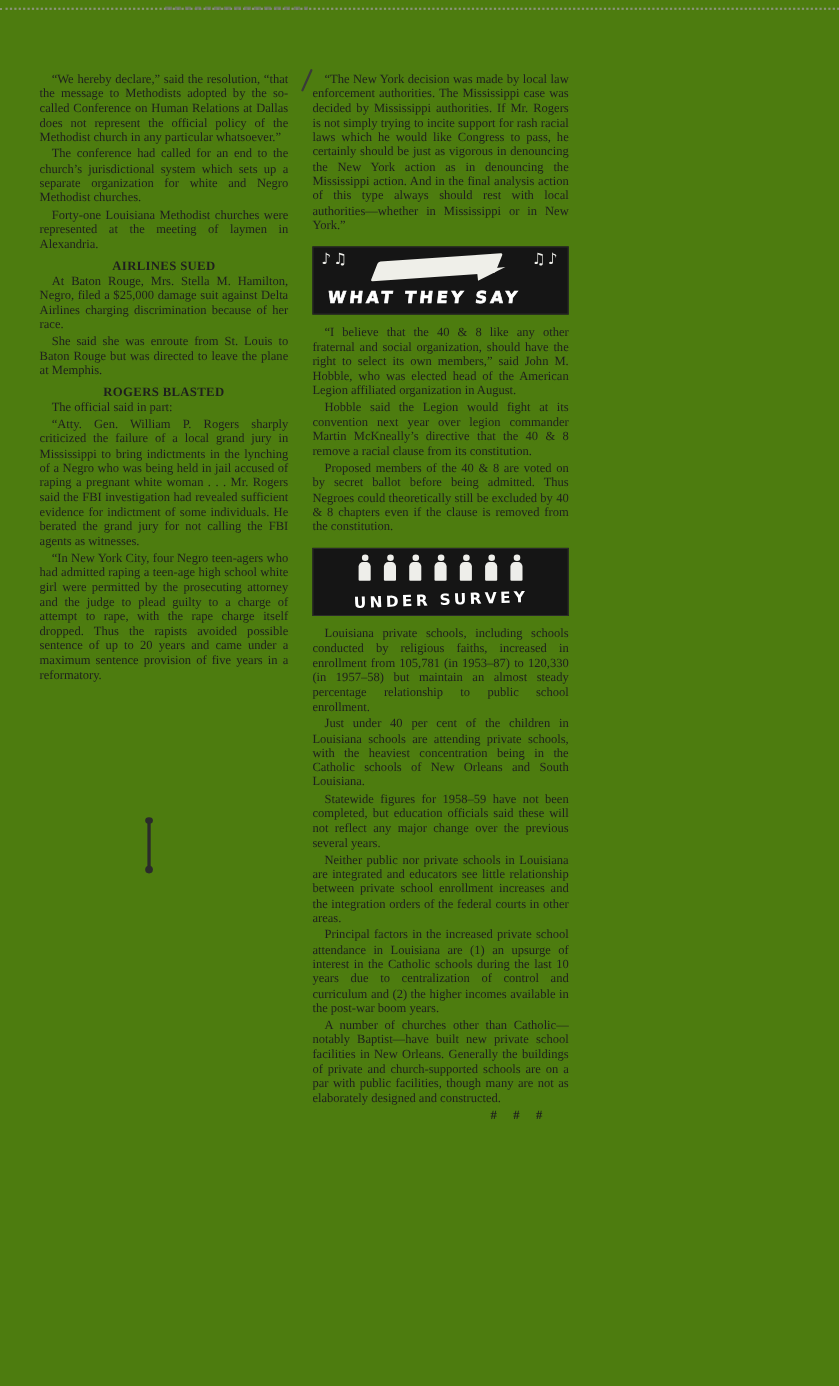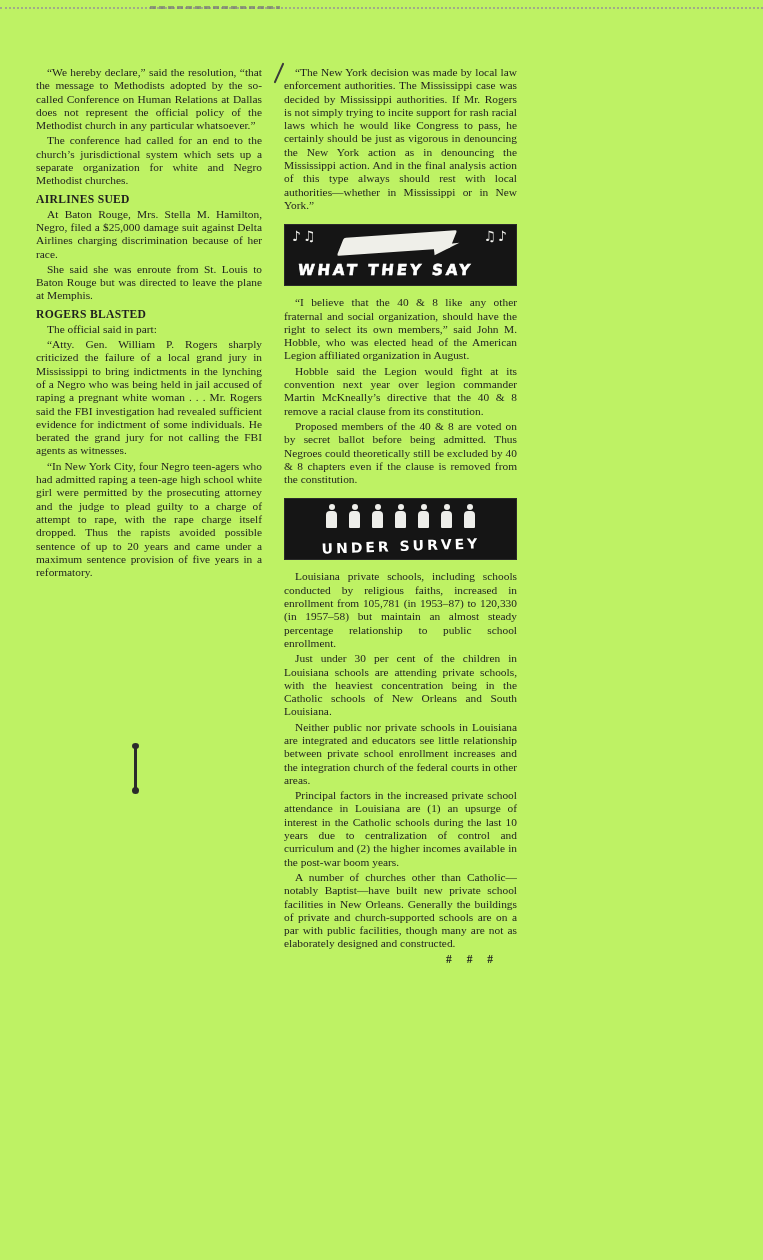--- a/index.html
+++ b/index.html
@@ -4,21 +4,21 @@
 <style>
   html,body{margin:0;padding:0;}
   body{
     width:763px;height:1260px;
     background:#fbfbf9;
     font-family:"Liberation Serif", serif;
     color:#1e1e1e;
     position:relative;
     overflow:hidden;
   }
-  .page{position:absolute;inset:0;background:#bef264;}
+  .page{position:absolute;inset:0;background:#4d7c0f;}
   
   .top-edge{
     position:absolute;top:7px;left:0;width:763px;height:0;
     border-top:2px dotted #9a9a94;
     opacity:.8;
   }
   .top-edge-dark{
     position:absolute;top:6px;left:150px;width:130px;height:3px;
     background:repeating-linear-gradient(90deg,#777 0 6px,transparent 6px 9px);
     opacity:.7;
@@ -33,20 +33,21 @@
     line-height:13.3px;
     text-align:justify;
     margin:0 0 2px 0;
     text-indent:11px;
   }
   h3.subhead{
     font-size:11.6px;
     font-weight:bold;
     letter-spacing:.3px;
     margin:5px 0 2px 0;
+    text-align:center;
   }
 
   
   .banner{
     width:233px;height:62px;
     background:#151515;
     position:relative;
     margin:12px 0 10px 0;
     box-shadow:0 0 0 1px #2a2a2a inset;
     overflow:hidden;
@@ -141,20 +142,21 @@
 <body>
 
 <div class="page">
 
   <div class="top-edge"></div>
   <div class="top-edge-dark"></div>
 
   <div class="col col-left">
     <p class="body">“We hereby declare,” said the resolution, “that the message to Methodists adopted by the so-called Conference on Human Relations at Dallas does not represent the official policy of the Methodist church in any particular whatsoever.”</p>
     <p class="body">The conference had called for an end to the church’s jurisdictional system which sets up a separate organization for white and Negro Methodist churches.</p>
+    <p class="body">Forty-one Louisiana Methodist churches were represented at the meeting of laymen in Alexandria.</p>
     <h3 class="subhead">AIRLINES SUED</h3>
     <p class="body">At Baton Rouge, Mrs. Stella M. Hamilton, Negro, filed a $25,000 damage suit against Delta Airlines charging discrimination because of her race.</p>
     <p class="body">She said she was enroute from St. Louis to Baton Rouge but was directed to leave the plane at Memphis.</p>
     <h3 class="subhead">ROGERS BLASTED</h3>
     <p class="body">The official said in part:</p>
     <p class="body">“Atty. Gen. William P. Rogers sharply criticized the failure of a local grand jury in Mississippi to bring indictments in the lynching of a Negro who was being held in jail accused of raping a pregnant white woman . . . Mr. Rogers said the FBI investigation had revealed sufficient evidence for indictment of some individuals. He berated the grand jury for not calling the FBI agents as witnesses.</p>
     <p class="body">“In New York City, four Negro teen-agers who had admitted raping a teen-age high school white girl were permitted by the prosecuting attorney and the judge to plead guilty to a charge of attempt to rape, with the rape charge itself dropped. Thus the rapists avoided possible sentence of up to 20 years and came under a maximum sentence provision of five years in a reformatory.</p>
   </div>
 
   <div class="col col-right">
@@ -179,22 +181,23 @@
         <span class="person"></span>
         <span class="person"></span>
         <span class="person"></span>
         <span class="person"></span>
         <span class="person"></span>
       </div>
       <div class="banner-label survey">UNDER SURVEY</div>
     </div>
 
     <p class="body">Louisiana private schools, including schools conducted by religious faiths, increased in enrollment from 105,781 (in 1953–87) to 120,330 (in 1957–58) but maintain an almost steady percentage relationship to public school enrollment.</p>
-    <p class="body">Just under 30 per cent of the children in Louisiana schools are attending private schools, with the heaviest concentration being in the Catholic schools of New Orleans and South Louisiana.</p>
-    <p class="body">Neither public nor private schools in Louisiana are integrated and educators see little relationship between private school enrollment increases and the integration church of the federal courts in other areas.</p>
+    <p class="body">Just under 40 per cent of the children in Louisiana schools are attending private schools, with the heaviest concentration being in the Catholic schools of New Orleans and South Louisiana.</p>
+    <p class="body">Statewide figures for 1958–59 have not been completed, but education officials said these will not reflect any major change over the previous several years.</p>
+    <p class="body">Neither public nor private schools in Louisiana are integrated and educators see little relationship between private school enrollment increases and the integration orders of the federal courts in other areas.</p>
     <p class="body">Principal factors in the increased private school attendance in Louisiana are (1) an upsurge of interest in the Catholic schools during the last 10 years due to centralization of control and curriculum and (2) the higher incomes available in the post-war boom years.</p>
     <p class="body">A number of churches other than Catholic—notably Baptist—have built new private school facilities in New Orleans. Generally the buildings of private and church-supported schools are on a par with public facilities, though many are not as elaborately designed and constructed.</p>
     <div class="end-mark">#  #  #</div>
   </div>
 
   <div class="ink-mark"></div>
   <div class="pen-slash"></div>
 
 </div>
 

